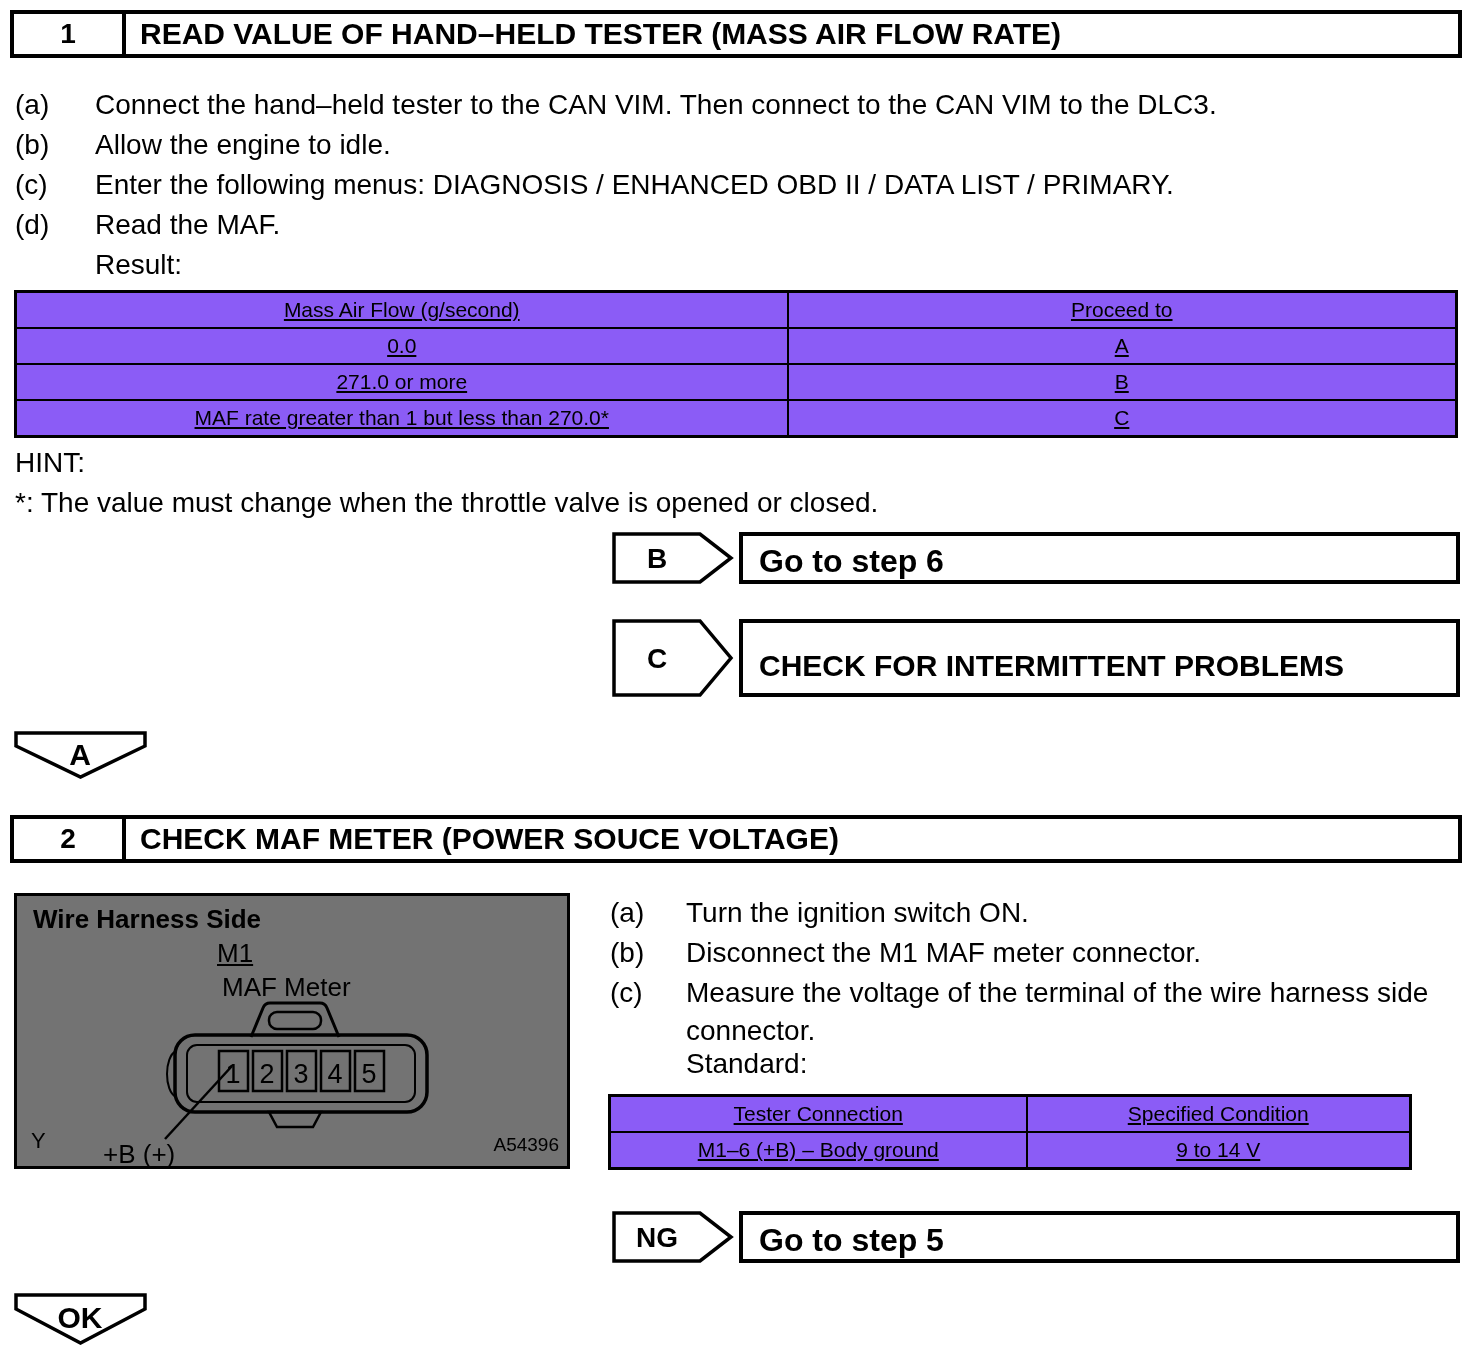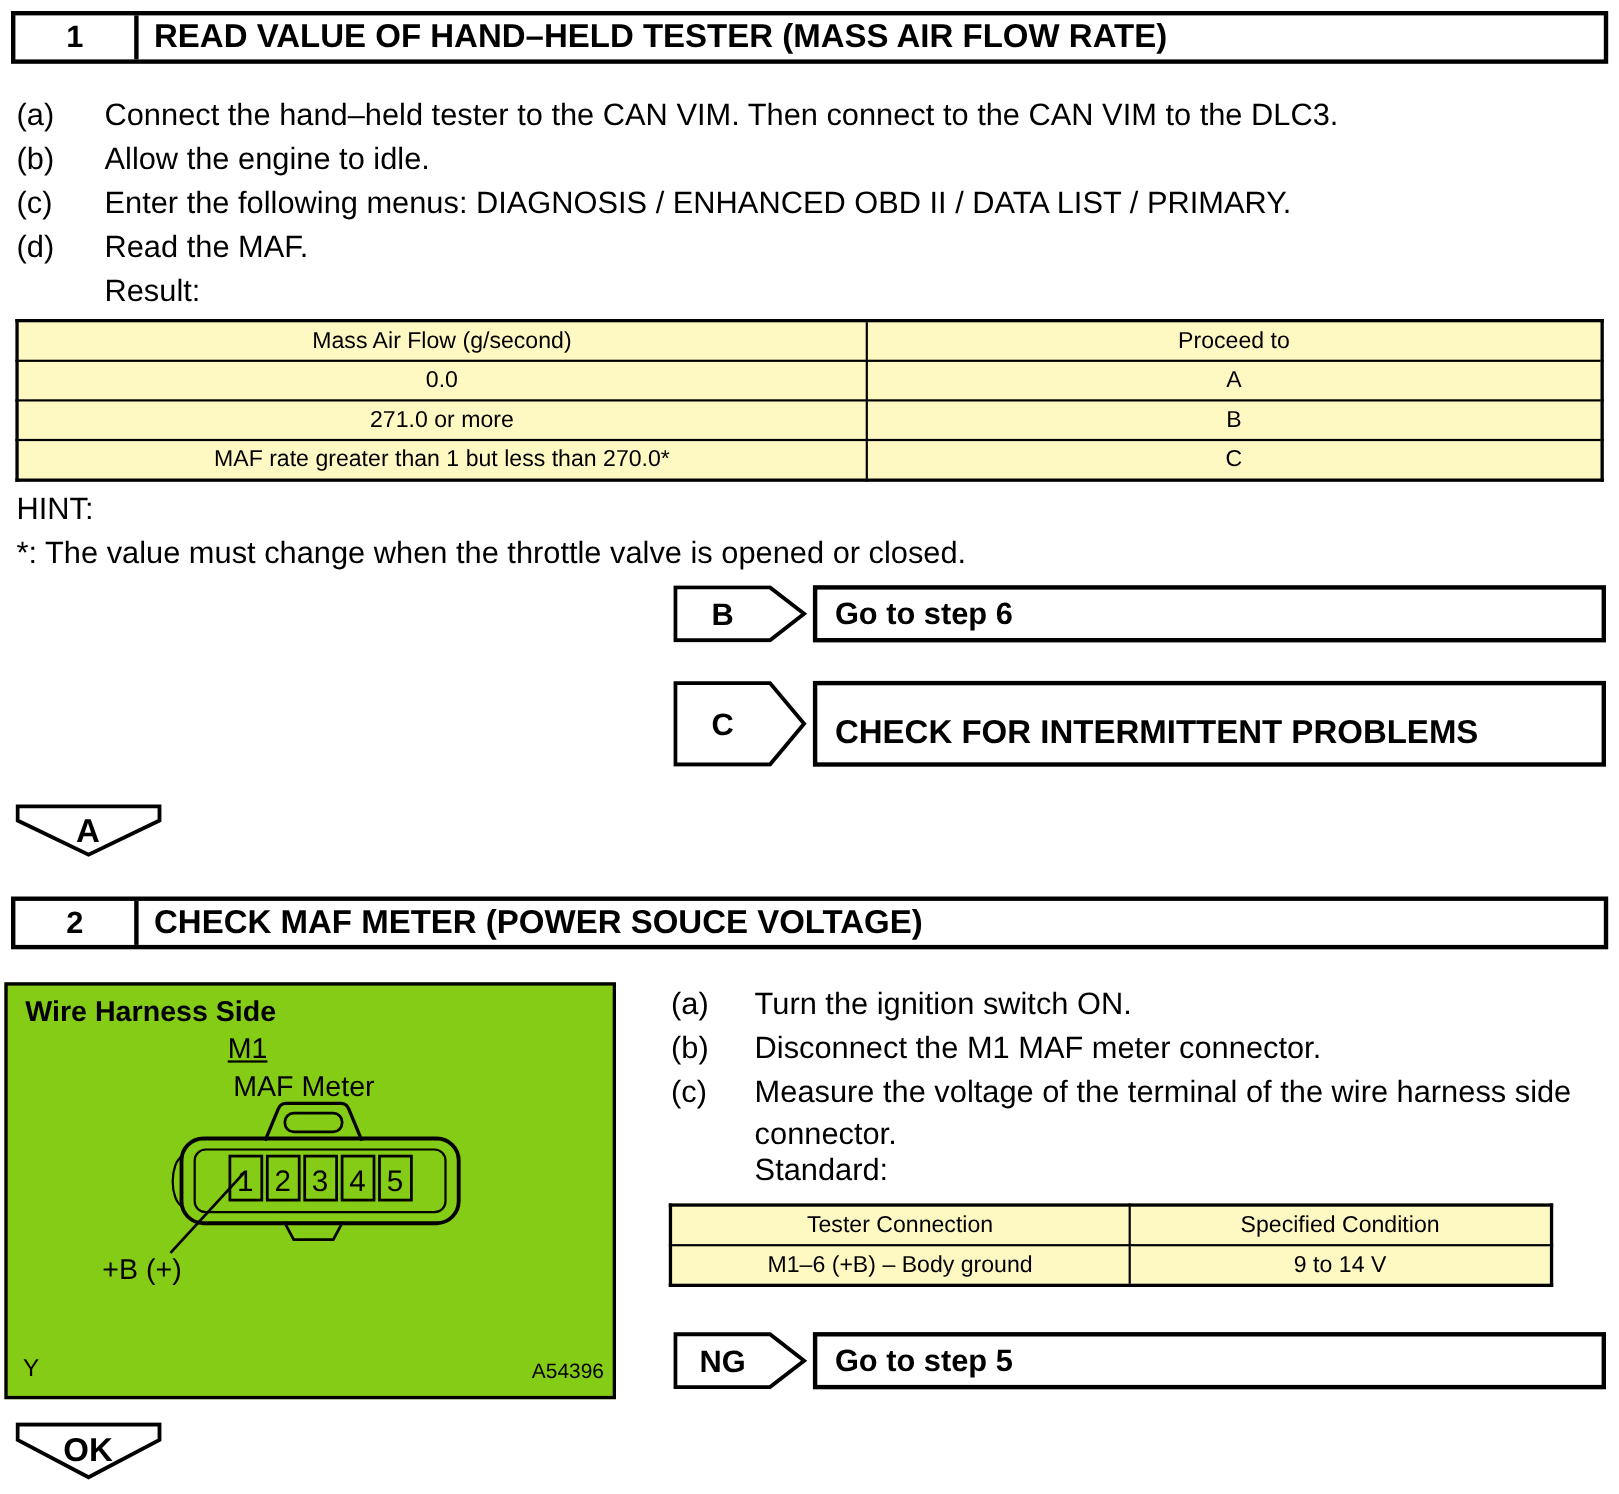--- a/index.html
+++ b/index.html
@@ -49,58 +49,59 @@
 
   .bold-label { font-weight: normal; font-size: 28px; }
   .plain-text { font-size: 28px; }
 
   
   table.dtable {
     position: absolute;
     border-collapse: collapse;
     table-layout: fixed;
     border: 3px solid #000;
-    background: #fef9c3;
+    background: #8b5cf6;
+    text-decoration: underline;
   }
   .dtable th, .dtable td {
     border: 2px solid #000;
     font-size: 21px;
     font-weight: normal;
     text-align: center;
     vertical-align: middle;
     height: 32px;
     padding: 1px 6px;
   }
 
   
   .branch { position: absolute; display: flex; align-items: stretch; }
   .branch-arrow-svg { flex: none; margin-right: 5px; }
   .arrow-text { font-weight: bold; font-size: 28px; fill: #000; }
   .branch-box {
     border: 4px solid #000;
     box-sizing: border-box;
     width: 721px;
-    display: flex; align-items: center;
-    font-weight: bold; font-size: 28px;
+    display: flex; align-items: flex-end;
+    font-weight: bold; font-size: 32px;
     padding-left: 16px;
     background: #fff;
   }
   .branch-box.big { font-size: 30px; }
 
   
   .marker-text { font-weight: bold; font-size: 30px; fill: #000; }
 
   
   .figure {
     position: absolute;
-    left: 4px; top: 893px;
-    width: 556px; height: 379px;
+    left: 14px; top: 893px;
+    width: 556px; height: 276px;
     border: 3px solid #000;
     box-sizing: border-box;
-    background: #84cc16;
+    background: #737373;
   }
   .fig-title { position: absolute; left: 16px; top: 8px; font-weight: bold; font-size: 26px; }
   .fig-m1 { position: absolute; left: 200px; top: 42px; font-size: 26px; text-decoration: underline; }
   .fig-mafmeter { position: absolute; left: 205px; top: 76px; font-size: 26px; }
   .fig-y { position: absolute; left: 14px; bottom: 12px; font-size: 22px; }
   .fig-code { position: absolute; right: 8px; bottom: 10px; font-size: 19px; }
   .connector-svg { position: absolute; left: 0; top: 103px; }
   .connector-svg text { fill: #000; font-family: "Liberation Sans", sans-serif; }
   .pin-num { font-size: 27px; }
   .terminal-text { font-size: 26px; }

